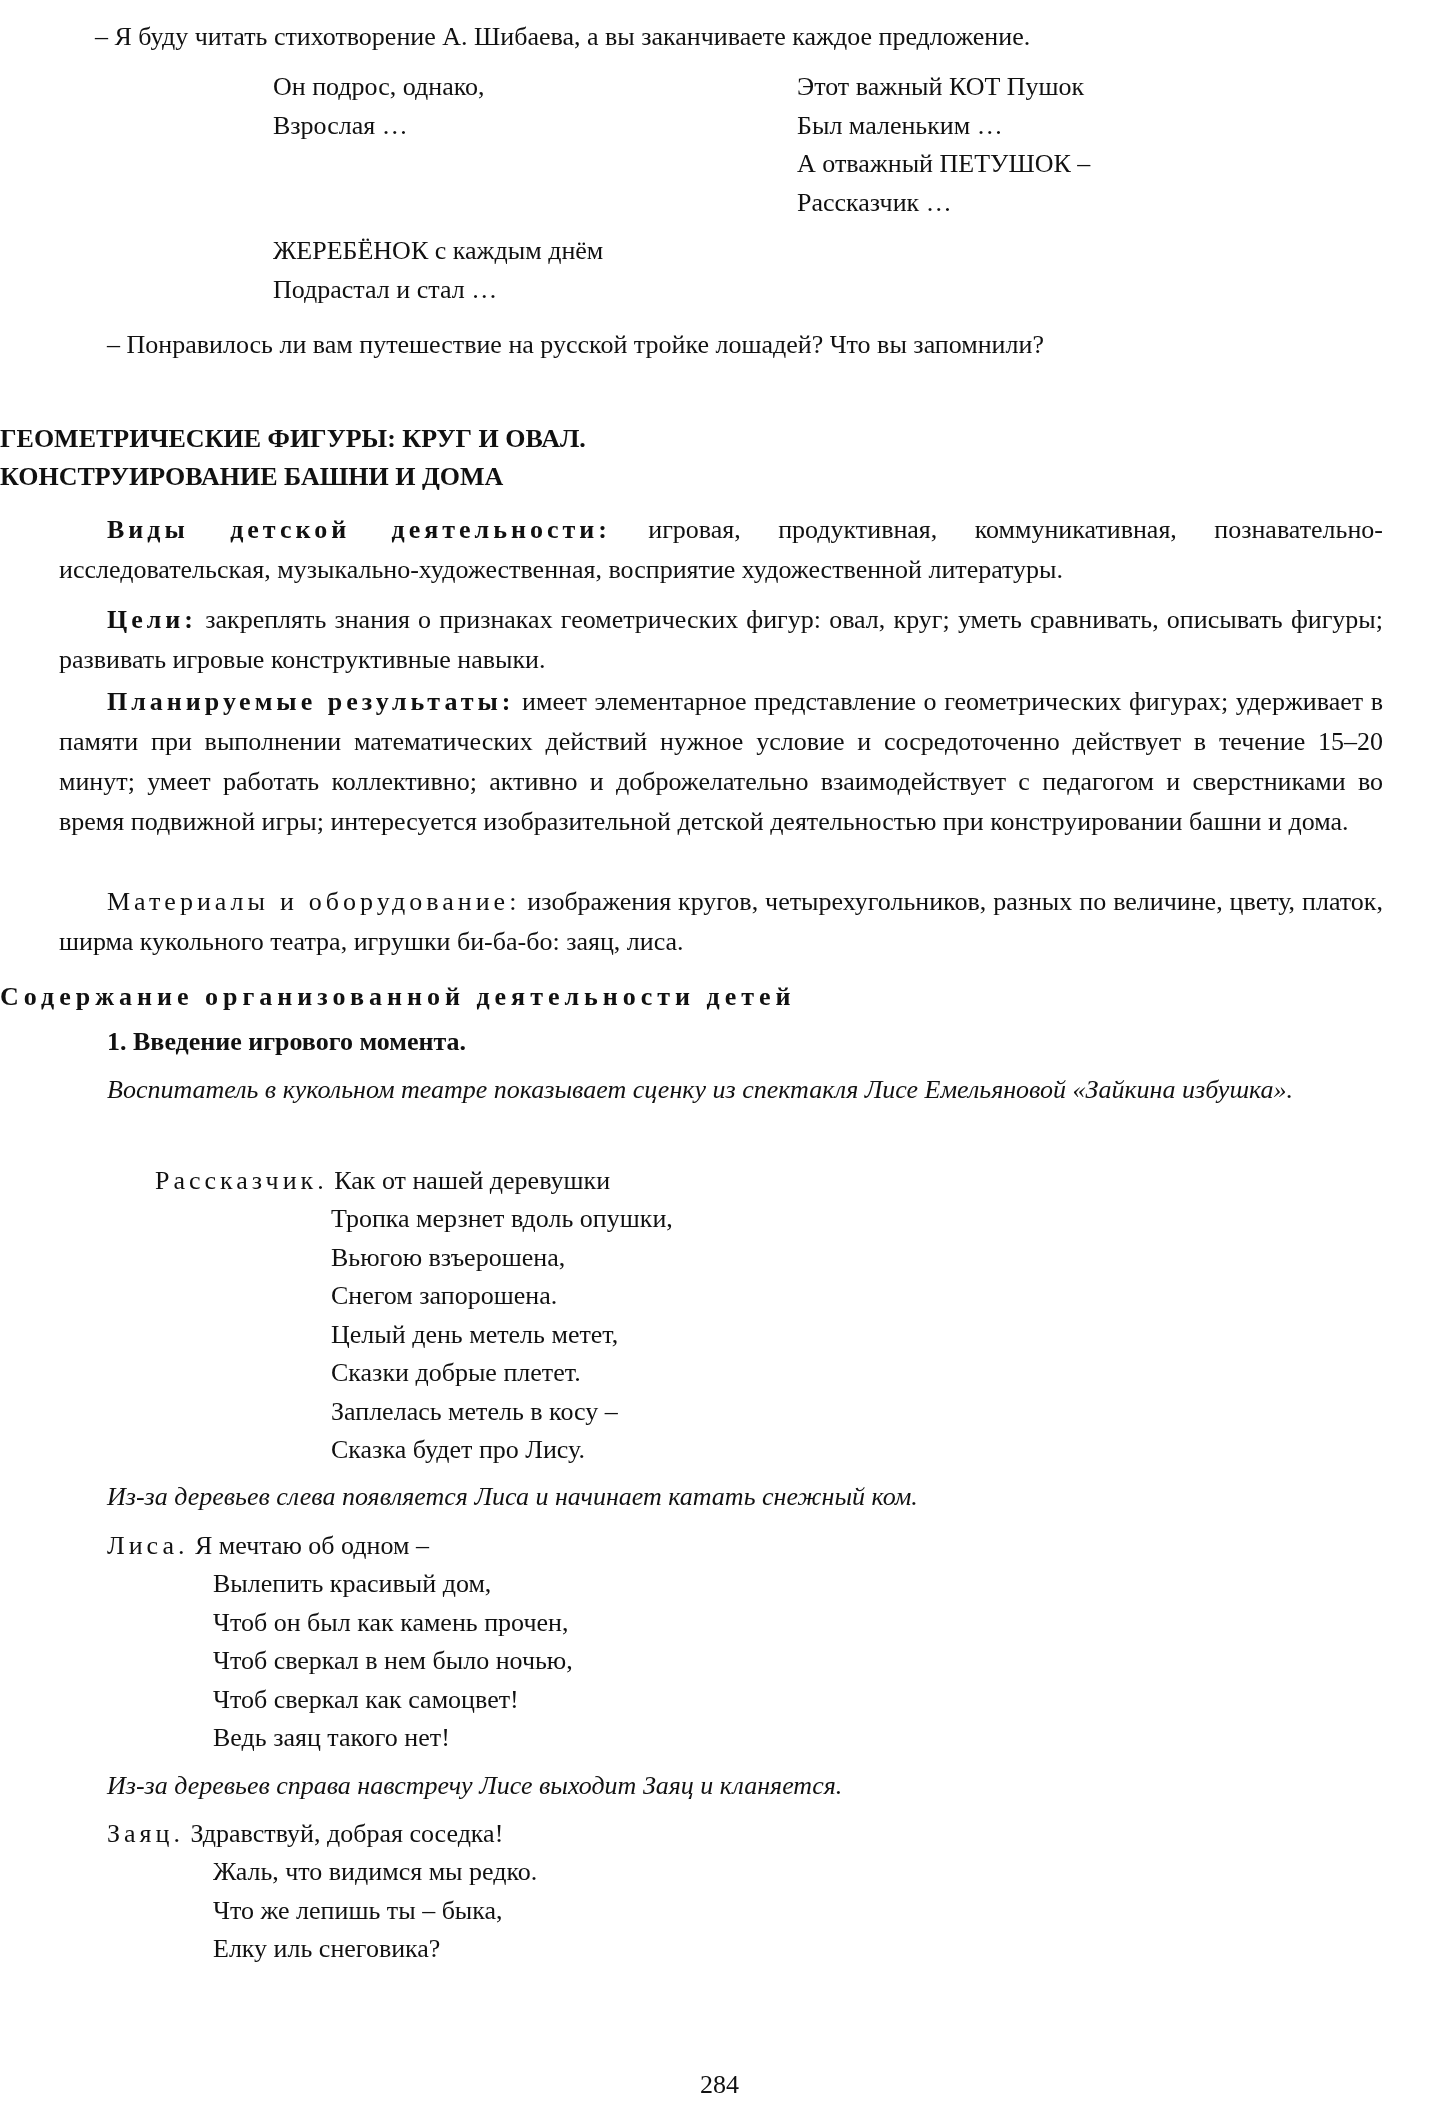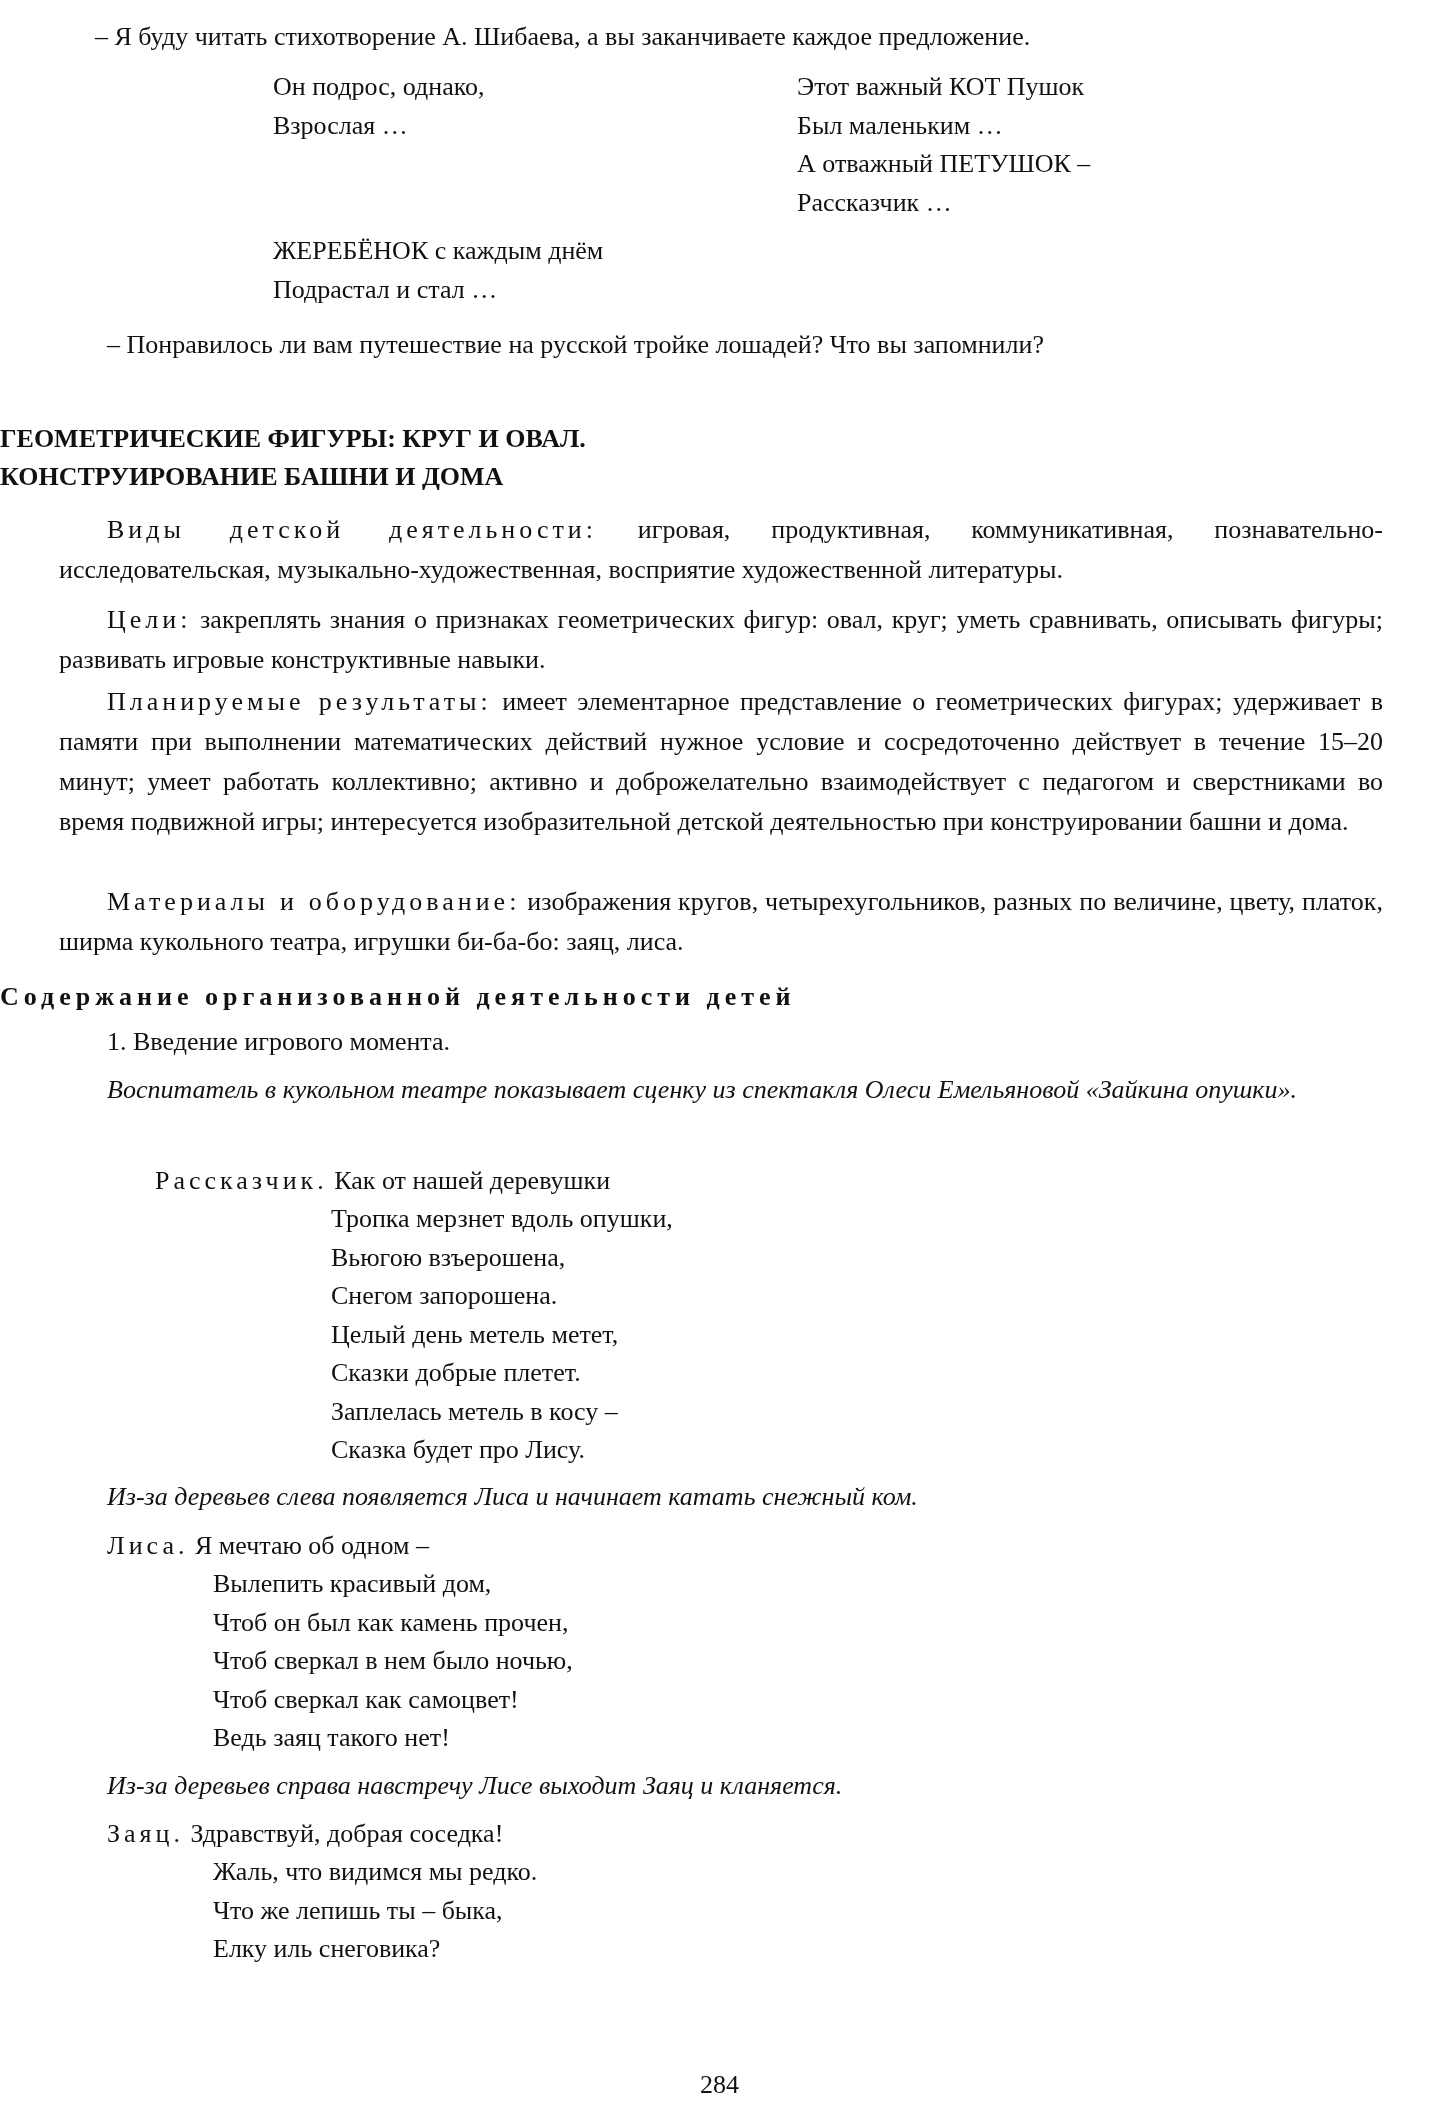--- a/index.html
+++ b/index.html
@@ -1,21 +1,21 @@
 <!DOCTYPE html>
 <html><head>
 <meta charset="utf-8">
 <style>
   html,body{margin:0;padding:0;background:#fff;}
   body{width:1440px;height:2114px;position:relative;overflow:hidden;
        font-family:"Liberation Serif",serif;color:#111;font-size:26px;line-height:38px;}
   .abs{position:absolute;white-space:nowrap;}
   .para{position:absolute;left:59px;width:1324px;text-align:justify;text-indent:48px;line-height:40px;}
   .sp{letter-spacing:4px;}
-  .b{font-weight:normal;}
+  .b{font-weight:bold;}
   .i{font-style:italic;}
   .center{position:absolute;left:0;width:1440px;text-align:left;font-weight:bold;}
   .poem div{height:38.5px;}
 </style>
 </head>
 <body>
 
 <div class="abs" style="left:95px;top:18px;">– Я буду читать стихотворение А. Шибаева, а вы заканчиваете каждое предложение.</div>
 
 <div class="abs poem" style="left:273px;top:68px;">
@@ -43,21 +43,21 @@
 <div class="para" style="top:600px;"><span class="b sp">Цели:</span><span> закреплять знания о признаках геометрических фигур: овал, круг; уметь сравнивать, описывать фигуры; развивать игровые конструктивные навыки.</span></div>
 
 <div class="para" style="top:682px;"><span class="b sp">Планируемые результаты:</span><span> имеет элементарное представление о геометрических фигурах; удерживает в памяти при выполнении математических действий нужное условие и сосредоточенно действует в течение 15–20 минут; умеет работать коллективно; активно и доброжелательно взаимодействует с педагогом и сверстниками во время подвижной игры; интересуется изобразительной детской деятельностью при конструировании башни и дома.</span></div>
 
 <div class="para" style="top:882px;"><span class="sp">Материалы и оборудование:</span><span> изображения кругов, четырехугольников, разных по величине, цвету, платок, ширма кукольного театра, игрушки би-ба-бо: заяц, лиса.</span></div>
 
 <div class="center sp" style="top:978px;letter-spacing:5px;">Содержание организованной деятельности детей</div>
 
 <div class="abs b" style="left:107px;top:1023px;">1. Введение игрового момента.</div>
 
-<div class="para i" style="top:1070px;">Воспитатель в кукольном театре показывает сценку из спектакля Олеси Емельяновой «Зайкина опушки».</div>
+<div class="para i" style="top:1070px;">Воспитатель в кукольном театре показывает сценку из спектакля Лисе Емельяновой «Зайкина избушка».</div>
 
 <div class="abs" style="left:107px;top:1162px;margin-left:48px;"><span class="sp">Рассказчик.</span> <span>Как от нашей деревушки</span></div>
 <div class="abs poem" style="left:331px;top:1200px;">
   <div>Тропка мерзнет вдоль опушки,</div>
   <div>Вьюгою взъерошена,</div>
   <div>Снегом запорошена.</div>
   <div>Целый день метель метет,</div>
   <div>Сказки добрые плетет.</div>
   <div>Заплелась метель в косу –</div>
   <div>Сказка будет про Лису.</div>

